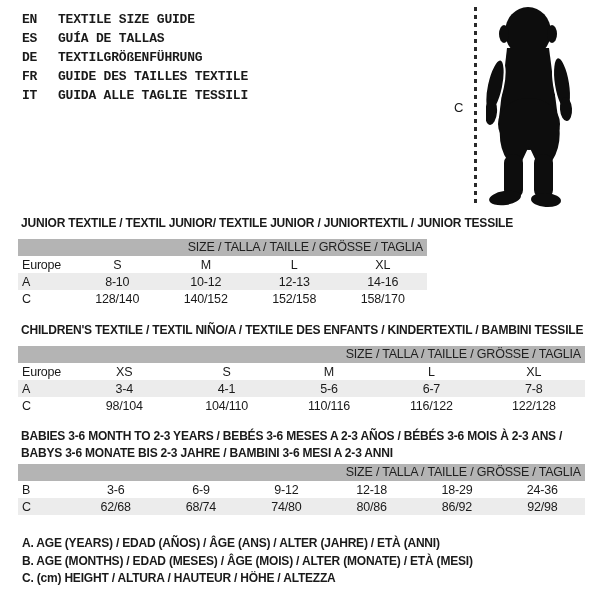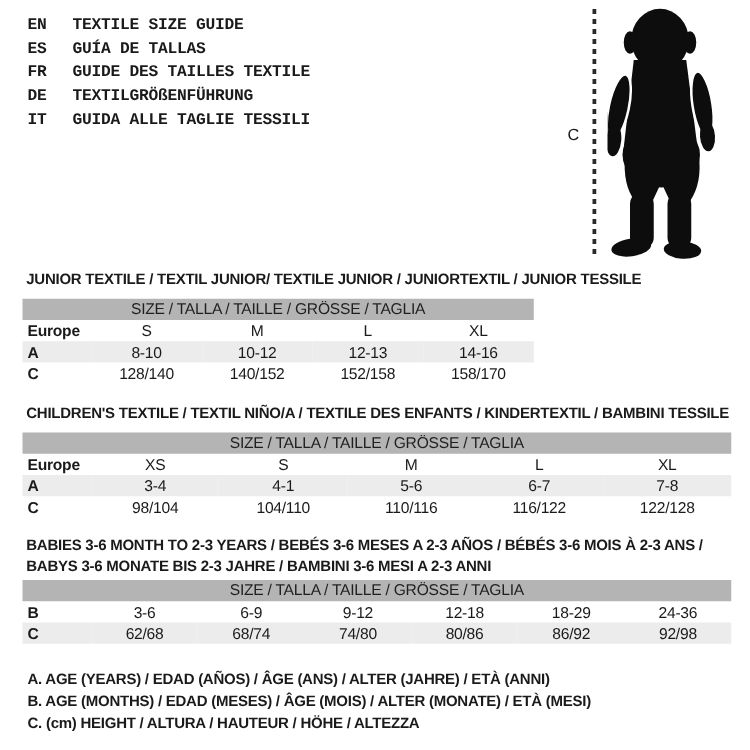--- a/index.html
+++ b/index.html
@@ -32,25 +32,25 @@
   .title-2{top:322px;}
   .title-3{top:428px;}
   table.size-table{
     position:absolute;left:18px;border-collapse:collapse;table-layout:fixed;
     font-size:12.5px;color:var(--ink);
   }
   .t-1{top:239px;width:409px;}
   .t-2{top:346px;width:567px;}
   .t-3{top:464px;width:567px;}
   th.bar{
-    background:var(--bar);text-align:center;font-weight:normal;
+    background:var(--bar);text-align:right;font-weight:normal;
     padding:1px 4px 2px;height:13px;font-size:12.5px;color:#1f1f1f;
   }
   td{padding:1px 4px;height:15px;text-align:center;white-space:nowrap;}
-  td.row-label{text-align:left;font-weight:bold;}
+  td.row-label{text-align:left;}
   col.label-col{width:55px;}
   tr.shaded{background:var(--shade);}
   
   .footnotes{position:absolute;left:22px;top:536px;}
   .footnote{font-weight:bold;font-size:12px;height:17.5px;white-space:nowrap;}
 </style>
 </head>
 <body>
 
 <div class="page">
@@ -58,26 +58,26 @@
   <div class="lang-list">
       <div class="lang-row">
         <span class="lang-code">EN</span>
         <span class="lang-label">TEXTILE SIZE GUIDE</span>
       </div>
       <div class="lang-row">
         <span class="lang-code">ES</span>
         <span class="lang-label">GUÍA DE TALLAS</span>
       </div>
       <div class="lang-row">
+        <span class="lang-code">DE</span>
+        <span class="lang-label">TEXTILGRÖßENFÜHRUNG</span>
+      </div>
+      <div class="lang-row">
         <span class="lang-code">FR</span>
         <span class="lang-label">GUIDE DES TAILLES TEXTILE</span>
-      </div>
-      <div class="lang-row">
-        <span class="lang-code">DE</span>
-        <span class="lang-label">TEXTILGRÖßENFÜHRUNG</span>
       </div>
       <div class="lang-row">
         <span class="lang-code">IT</span>
         <span class="lang-label">GUIDA ALLE TAGLIE TESSILI</span>
       </div>
     </div>
 
   <div class="figure">
     <span class="fig-label">C</span>
     <div class="measure-line"></div>

